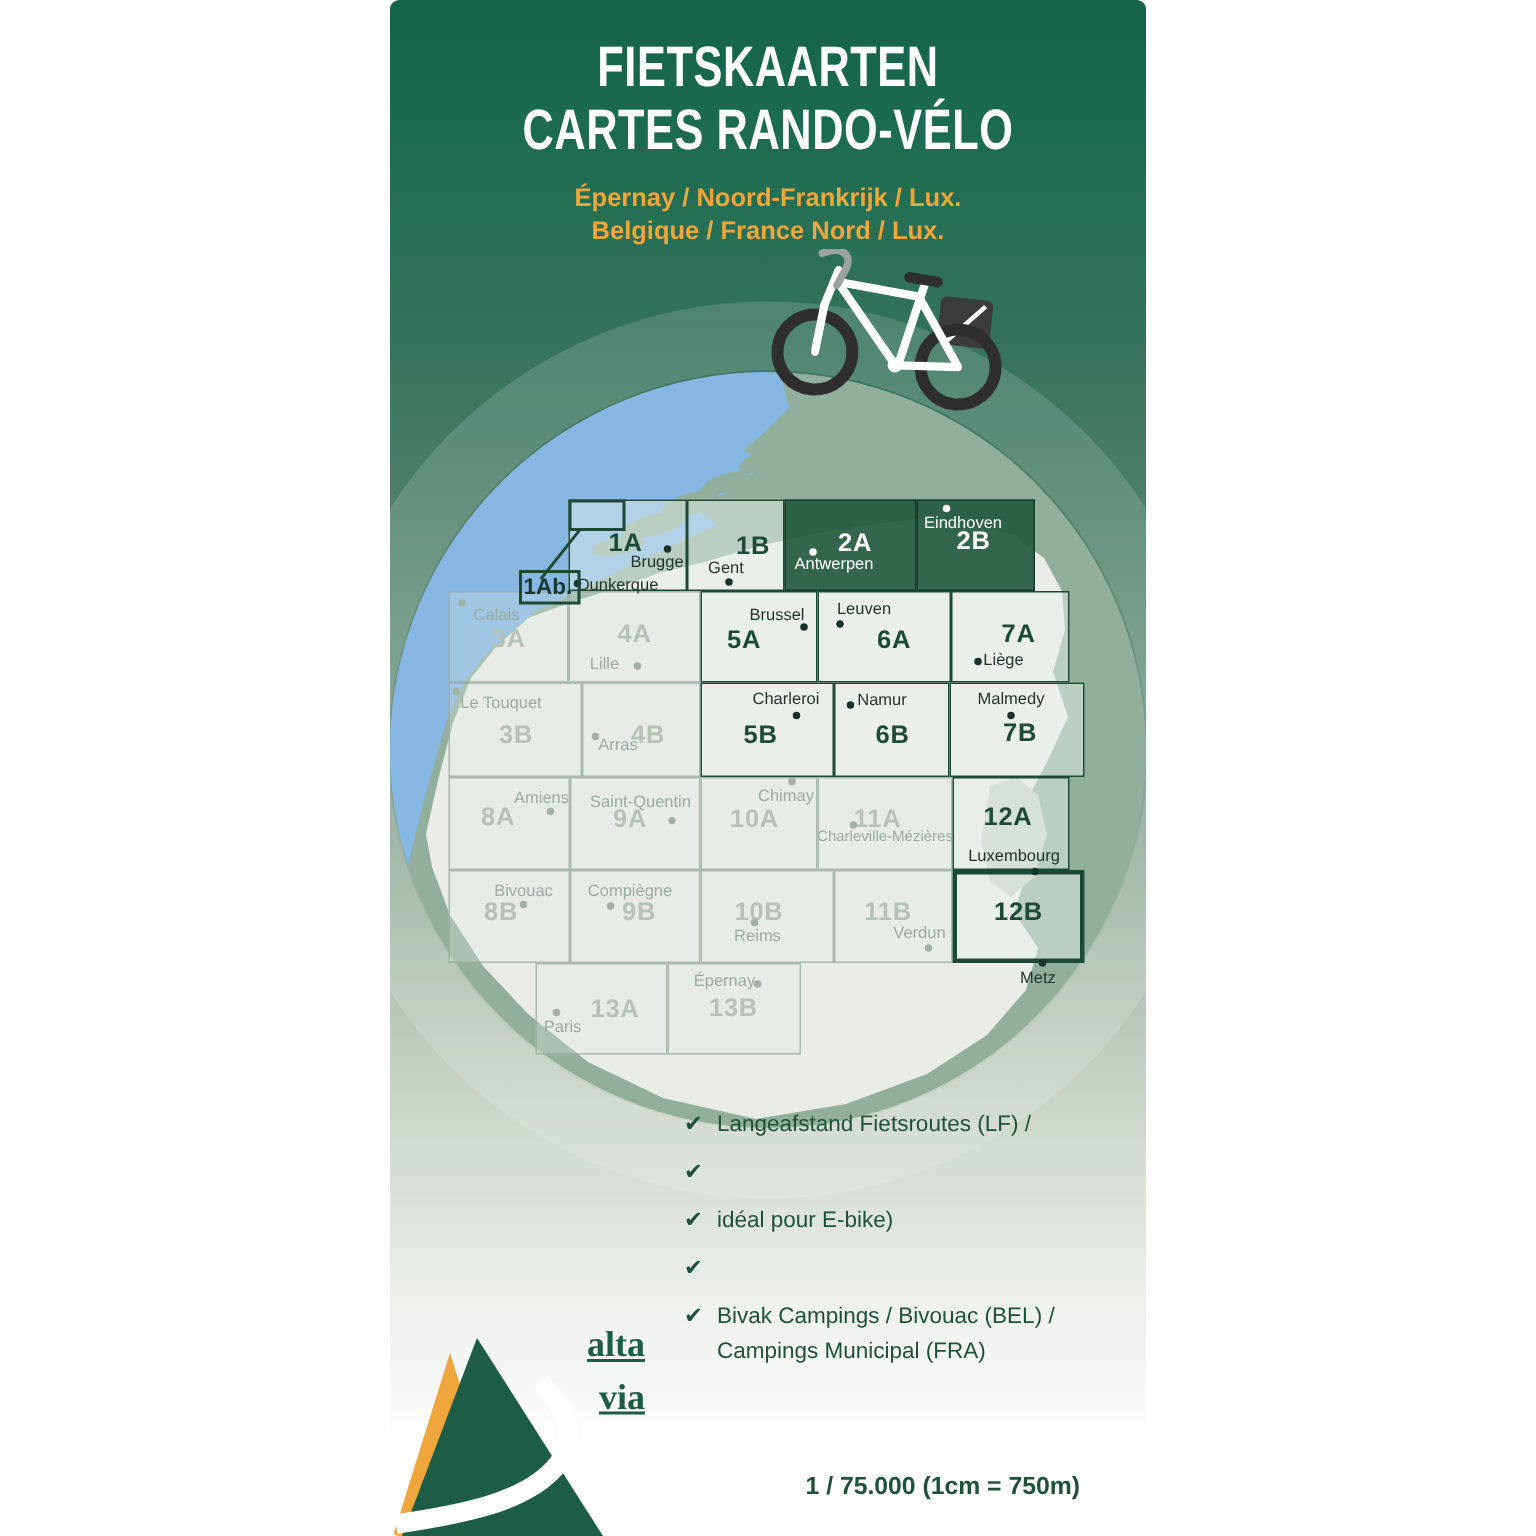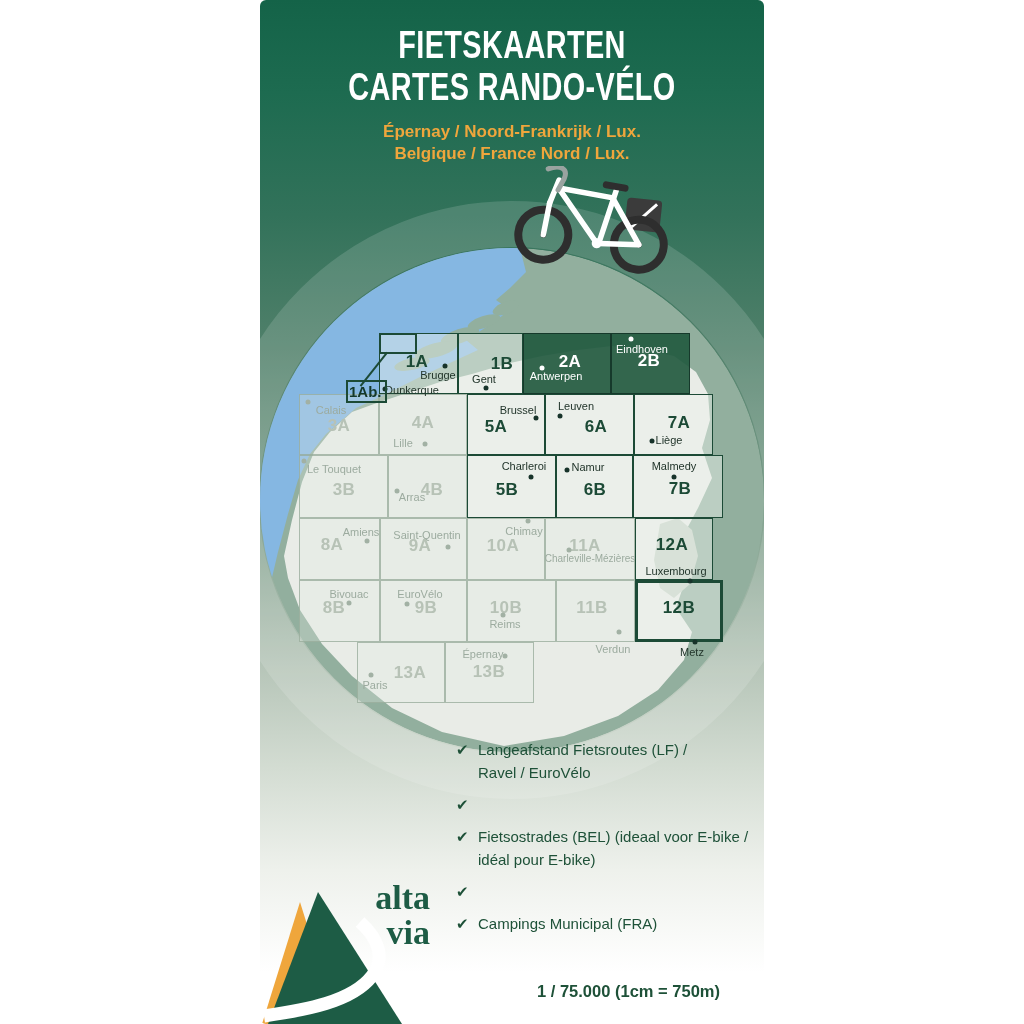--- a/index.html
+++ b/index.html
@@ -42,22 +42,22 @@
   #features{position:absolute;left:196px;top:738px;width:300px;z-index:6;}
   .feat{display:flex;margin-bottom:9px;color:var(--ink,#1e5138);}
   .feat .chk{width:22px;flex:0 0 22px;font-size:15px;line-height:23px;}
   .feat .txt{font-size:15px;line-height:23px;}
   .feat.bold .txt{font-weight:700;}
   
   .scale{position:absolute;top:982px;left:240px;width:220px;text-align:right;font-size:16.5px;
          font-weight:700;color:var(--ink,#1e5138);z-index:6;}
   .logo{position:absolute;left:0;bottom:0;width:200px;height:160px;z-index:6;}
   .logo-text{position:absolute;left:70px;top:16px;width:100px;text-align:right;
-             font-family:"Liberation Serif",serif;font-weight:700;font-size:34px;line-height:35px;
-             color:#1d5c45;}
+             font-family:"Liberation Serif",serif;font-weight:700;font-size:24px;line-height:35px;
+             color:#1d5c45;text-decoration:underline;}
   .bike{position:absolute;left:245px;top:166px;z-index:3;}
 </style>
 </head>
 <body>
 
 <div class="canvas">
   <div class="poster">
 
     <svg class="map-svg" width="504" height="1024" viewBox="0 0 504 1024">
       <defs>
@@ -166,29 +166,29 @@
         <div class="tile active" style="left: 375px; top: 518px; width: 78px; height: 62px;"></div>
         <div class="tlabel active" style="left: 412px; top: 545px;">12A</div>
         <div class="city dk" style="left: 416px; top: 571px;">Luxembourg</div>
         <div class="dot dk" style="left: 430px; top: 581px;"></div>
         <div class="tile faded" style="left: 39px; top: 580px; width: 81px; height: 62px;"></div>
         <div class="tlabel faded" style="left: 74px; top: 608px;">8B</div>
         <div class="city fd" style="left: 89px; top: 594px;">Bivouac</div>
         <div class="dot fd" style="left: 89px; top: 603px;"></div>
         <div class="tile faded" style="left: 120px; top: 580px; width: 87px; height: 62px;"></div>
         <div class="tlabel faded" style="left: 166px; top: 608px;">9B</div>
-        <div class="city fd" style="left: 160px; top: 594px;">EuroVélo</div>
+        <div class="city fd" style="left: 160px; top: 594px;">Compiègne</div>
         <div class="dot fd" style="left: 147px; top: 604px;"></div>
         <div class="tile faded" style="left: 207px; top: 580px; width: 89px; height: 62px;"></div>
         <div class="tlabel faded" style="left: 246px; top: 608px;">10B</div>
         <div class="city fd" style="left: 245px; top: 624px;">Reims</div>
         <div class="dot fd" style="left: 243px; top: 615px;"></div>
         <div class="tile faded" style="left: 296px; top: 580px; width: 79px; height: 62px;"></div>
         <div class="tlabel faded" style="left: 332px; top: 608px;">11B</div>
-        <div class="city fd" style="left: 353px; top: 649px;">Verdun</div>
+        <div class="city fd" style="left: 353px; top: 622px;">Verdun</div>
         <div class="dot fd" style="left: 359px; top: 632px;"></div>
         <div class="tile active thick" style="left: 375px; top: 580px; width: 88px; height: 62px;"></div>
         <div class="tlabel active" style="left: 419px; top: 608px;">12B</div>
         <div class="city dk" style="left: 432px; top: 652px;">Metz</div>
         <div class="dot dk" style="left: 435px; top: 642px;"></div>
         <div class="tile faded" style="left: 97px; top: 642px; width: 88px; height: 61px;"></div>
         <div class="tlabel faded" style="left: 150px; top: 673px;">13A</div>
         <div class="city fd" style="left: 115px; top: 685px;">Paris</div>
         <div class="dot fd" style="left: 111px; top: 675px;"></div>
         <div class="tile faded" style="left: 185px; top: 642px; width: 89px; height: 61px;"></div>
@@ -231,41 +231,40 @@
         <div class="subtitle-line">Épernay / Noord-Frankrijk / Lux.</div>
         <div class="subtitle-line">Belgique / France Nord / Lux.</div>
       </div>
     </div>
 
     <div id="features">
         <div class="feat">
           <div class="chk">✔</div>
           <div class="txt">
             <div>Langeafstand Fietsroutes (LF) /</div>
-            <div>Ravel / EuroVélo</div>
           </div>
         </div>
         <div class="feat bold">
           <div class="chk">✔</div>
         </div>
         <div class="feat">
           <div class="chk">✔</div>
           <div class="txt">
-            <div>Fietsostrades (BEL) (ideaal voor E-bike /</div>
             <div>idéal pour E-bike)</div>
           </div>
         </div>
         <div class="feat">
           <div class="chk">✔</div>
           <div class="txt">
           </div>
         </div>
         <div class="feat">
           <div class="chk">✔</div>
           <div class="txt">
+            <div>Bivak Campings / Bivouac (BEL) /</div>
             <div>Campings Municipal (FRA)</div>
           </div>
         </div>
       </div>
 
     <div class="logo">
       <svg width="176" height="160" viewBox="0 0 176 160">
         <polygon points="2,160 40,38 78,160" fill="#efa63c"></polygon>
         <polygon points="8,160 58,28 142,160" fill="#1d5c45"></polygon>
         <path d="M 4 152 C 45 146 92 138 112 112 C 126 94 118 74 100 58" fill="none" stroke="#ffffff" stroke-width="13"></path>

